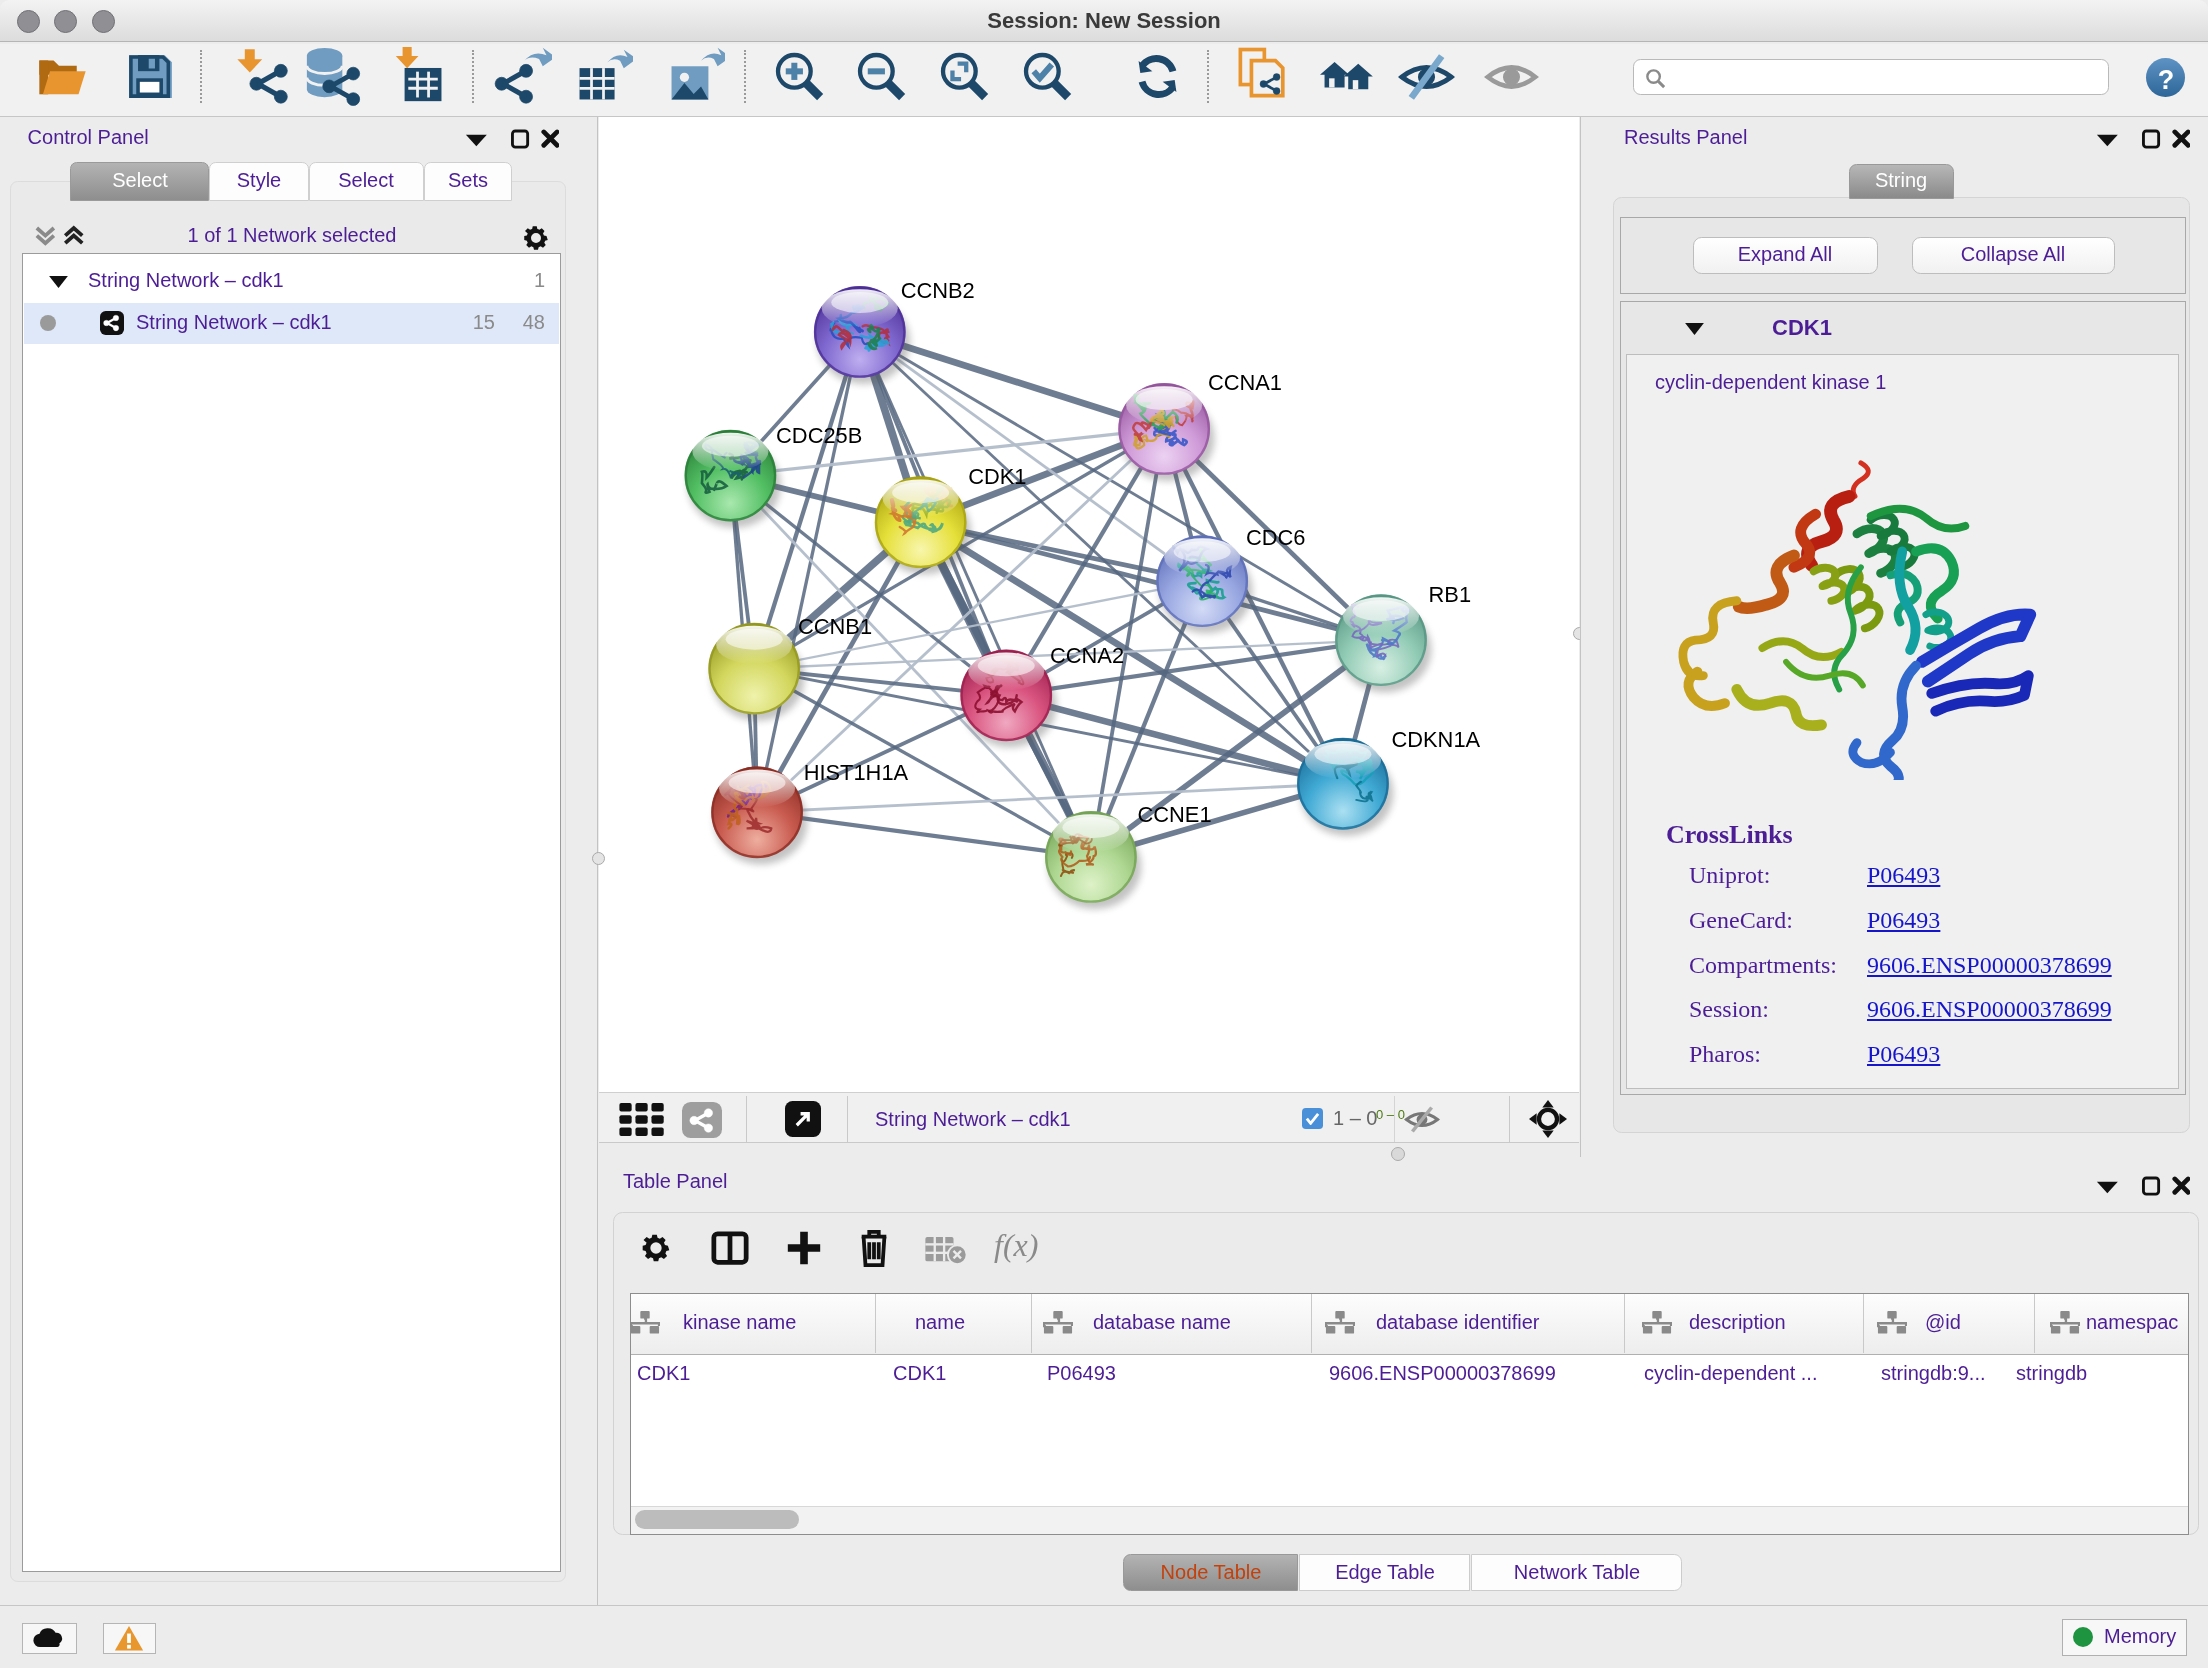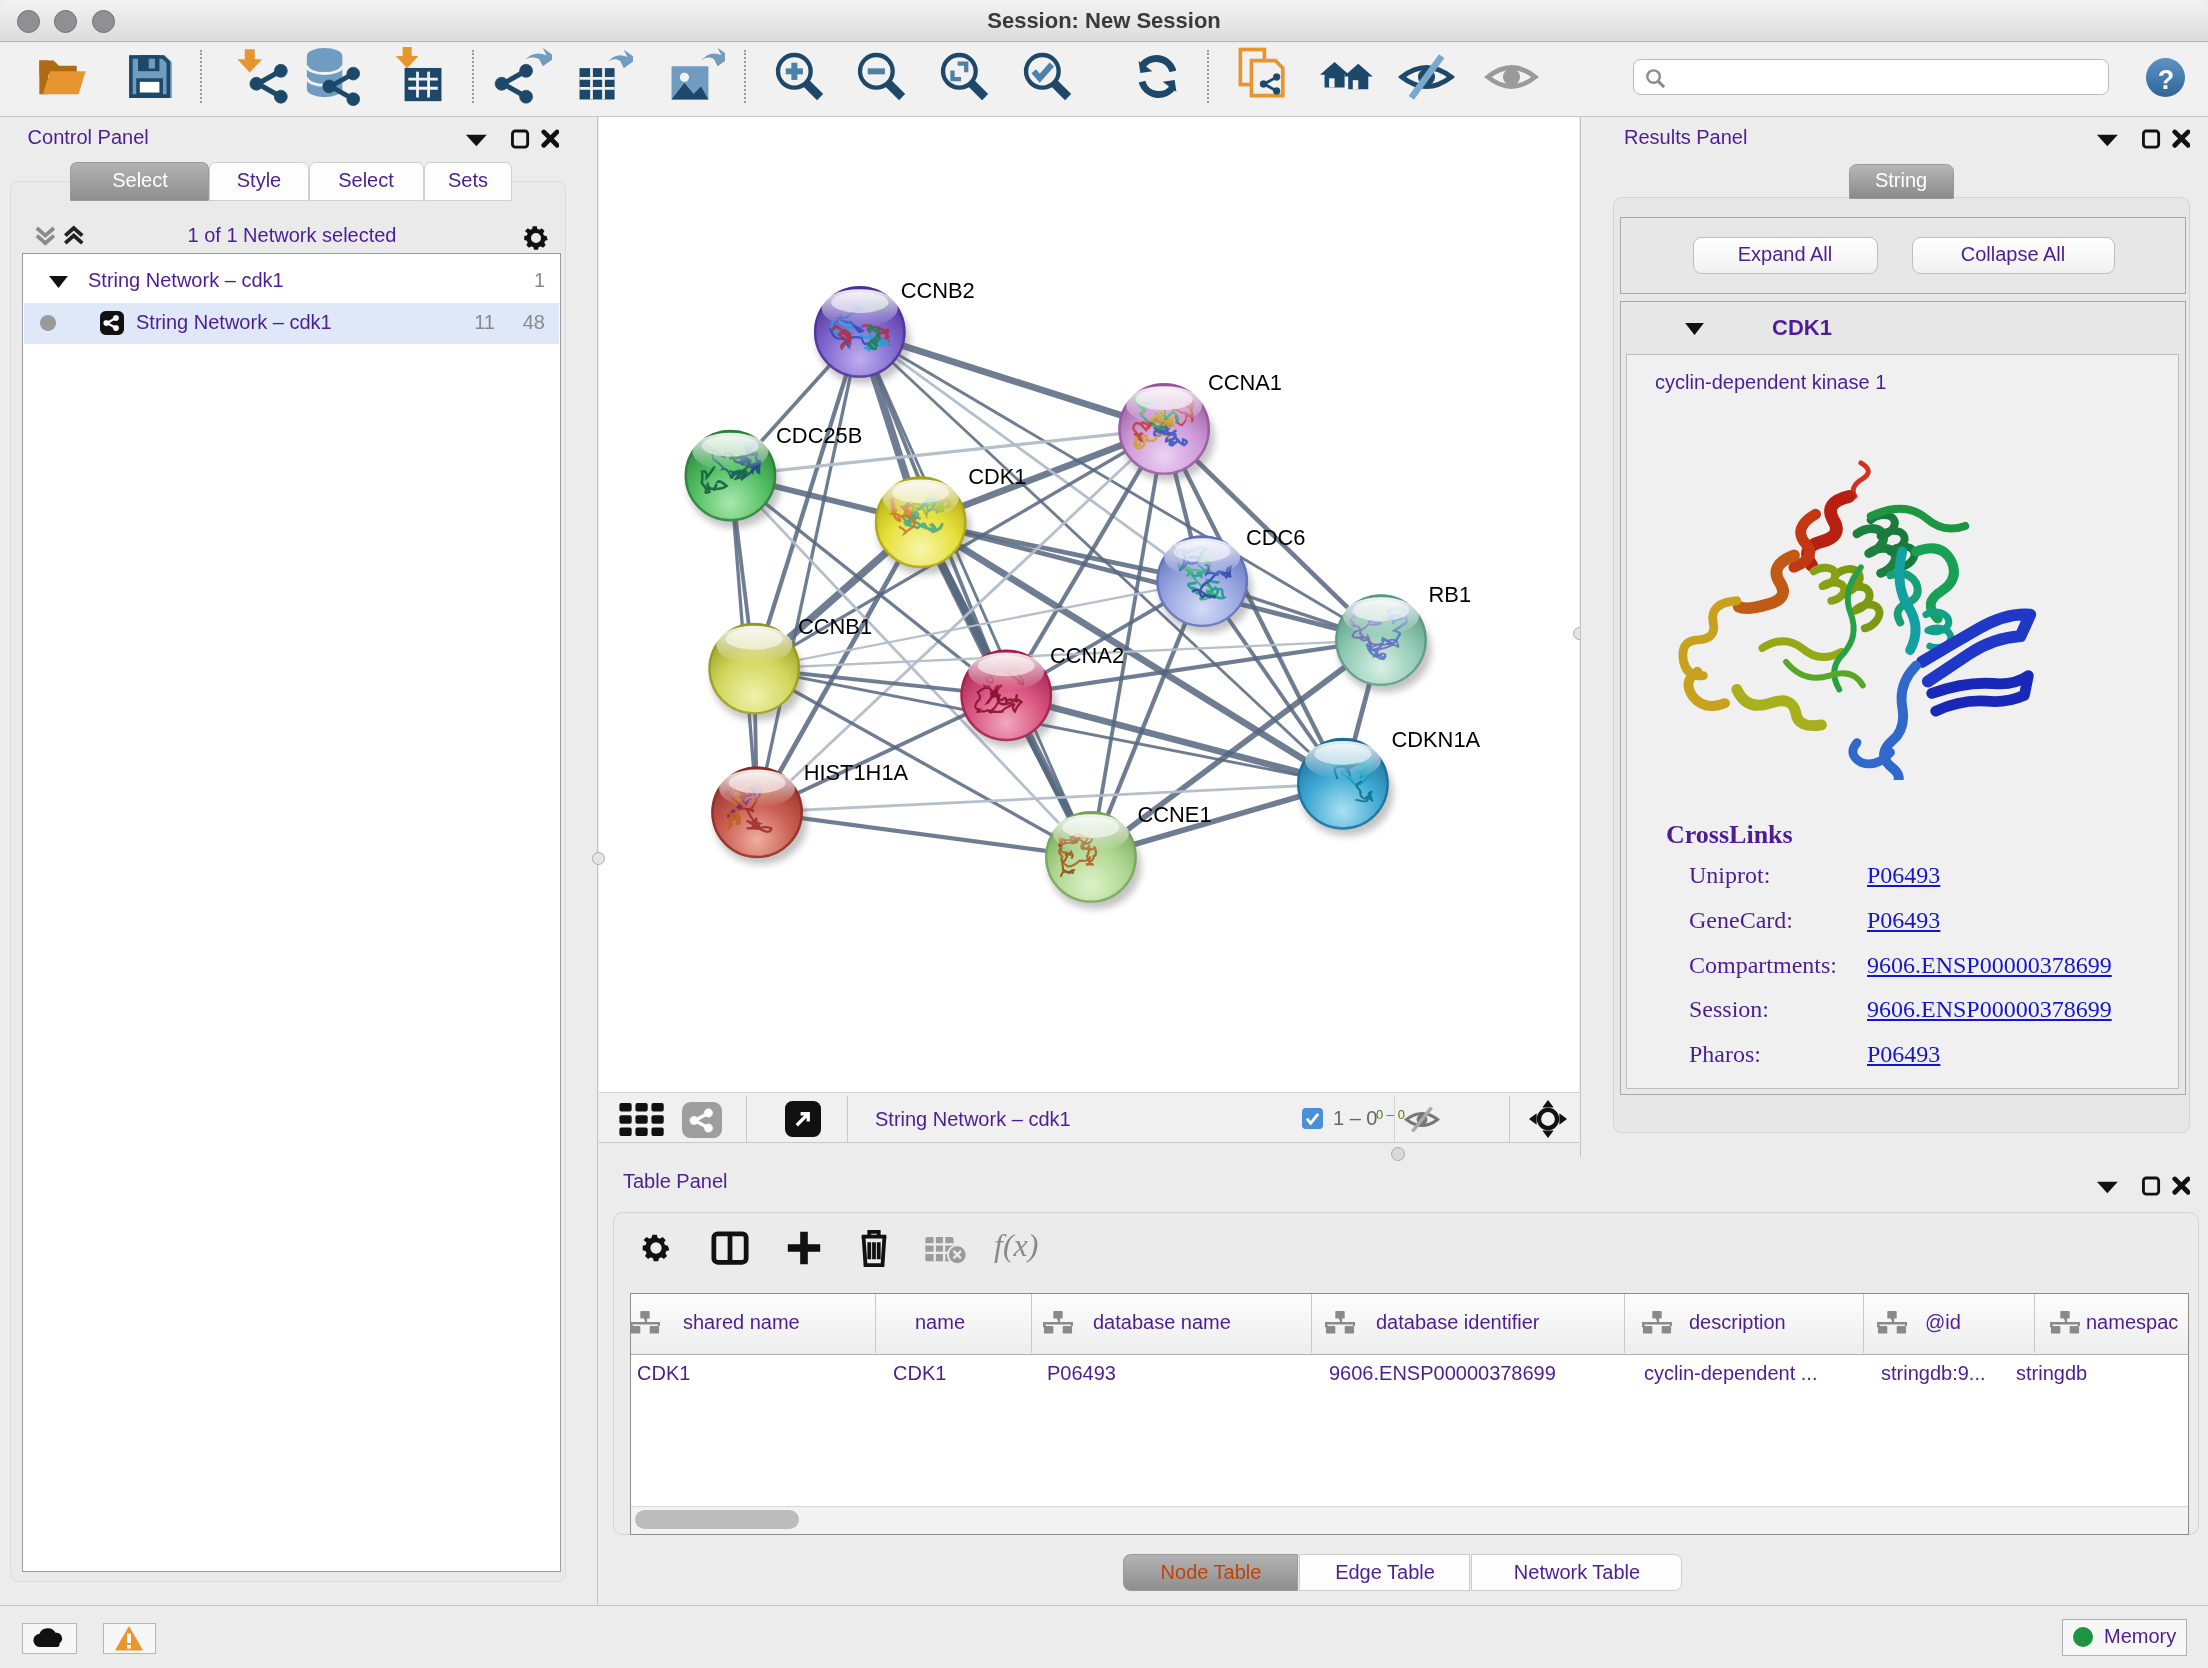--- a/index.html
+++ b/index.html
@@ -218,21 +218,21 @@
 <svg class="abs" style="left:103px;top:314px" width="18" height="18" viewBox="0 0 64 64">
     <g stroke="#fff" fill="#fff">
       <circle cx="46" cy="14" r="10"></circle>
       <circle cx="12" cy="32" r="10"></circle>
       <circle cx="46" cy="50" r="10"></circle>
       <line x1="14" y1="32" x2="46" y2="14" stroke-width="8"></line>
       <line x1="14" y1="32" x2="46" y2="50" stroke-width="8"></line>
     </g>
   </svg>
 <div class="txt" style="left:136px;top:311px;font-size:20px">String Network – cdk1</div>
-<div class="txt" style="left:495px;top:311px;transform:translateX(-100%);font-size:20px;color:#8a8a8a">11</div>
+<div class="txt" style="left:495px;top:311px;transform:translateX(-100%);font-size:20px;color:#8a8a8a">15</div>
 <div class="txt" style="left:545px;top:311px;transform:translateX(-100%);font-size:20px;color:#8a8a8a">48</div>
 
 <div class="abs" style="left:599px;top:117px;width:980px;height:975px;background:#fff"></div>
 <svg width="980" height="973" viewBox="630 123 1030 1023" style="position:absolute;left:599px;top:117px">
 <defs>
  <filter id="blur" x="-30%" y="-30%" width="160%" height="160%">
         <feGaussianBlur stdDeviation="4"></feGaussianBlur>
       </filter>
  <linearGradient id="gloss" x1="0" y1="0" x2="0" y2="1">
    <stop offset="0" stop-color="#fff" stop-opacity="0.92"></stop>
@@ -691,21 +691,21 @@
     </g>
   </svg>
 <svg style="position:absolute;left:2050px;top:1309px" width="30" height="28.5" viewBox="0 0 32 30">
     <g fill="#8a8a8a">
       <rect x="11" y="2" width="10" height="8" rx="1"></rect>
       <rect x="1" y="18" width="10" height="8" rx="1"></rect>
       <rect x="21" y="18" width="10" height="8" rx="1"></rect>
       <path d="M15,10 h2 v5 h-16 v3 h2 M17,15 h14 v3" fill="none" stroke="#8a8a8a" stroke-width="2.5"></path>
     </g>
   </svg>
-<div class="txt" style="left:683px;top:1311px;font-size:20px">shared name</div>
+<div class="txt" style="left:683px;top:1311px;font-size:20px">kinase name</div>
 <div class="txt" style="left:915px;top:1311px;font-size:20px">name</div>
 <div class="txt" style="left:1093px;top:1311px;font-size:20px">database name</div>
 <div class="txt" style="left:1376px;top:1311px;font-size:20px">database identifier</div>
 <div class="txt" style="left:1689px;top:1311px;font-size:20px">description</div>
 <div class="txt" style="left:1925px;top:1311px;font-size:20px">@id</div>
 <div class="txt" style="left:2086px;top:1311px;font-size:20px">namespac</div>
 <div class="txt" style="left:637px;top:1362px;font-size:20px">CDK1</div>
 <div class="txt" style="left:893px;top:1362px;font-size:20px">CDK1</div>
 <div class="txt" style="left:1047px;top:1362px;font-size:20px">P06493</div>
 <div class="txt" style="left:1329px;top:1362px;font-size:20px">9606.ENSP00000378699</div>

